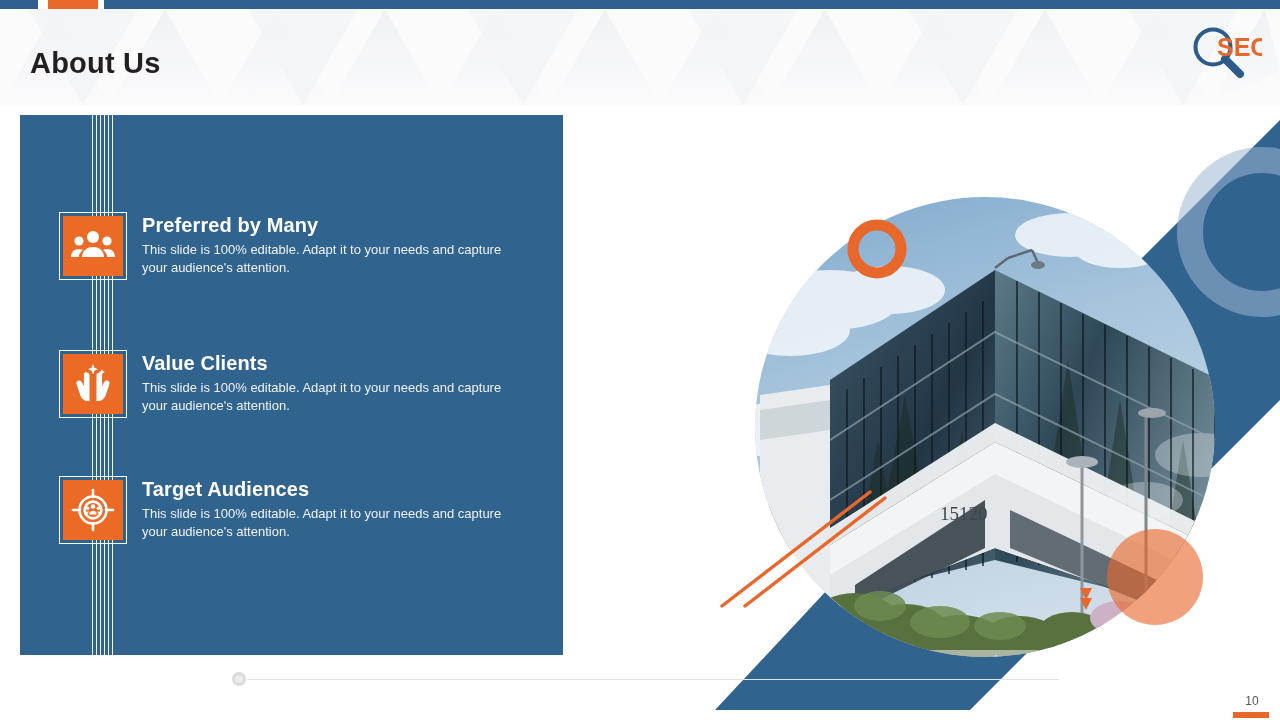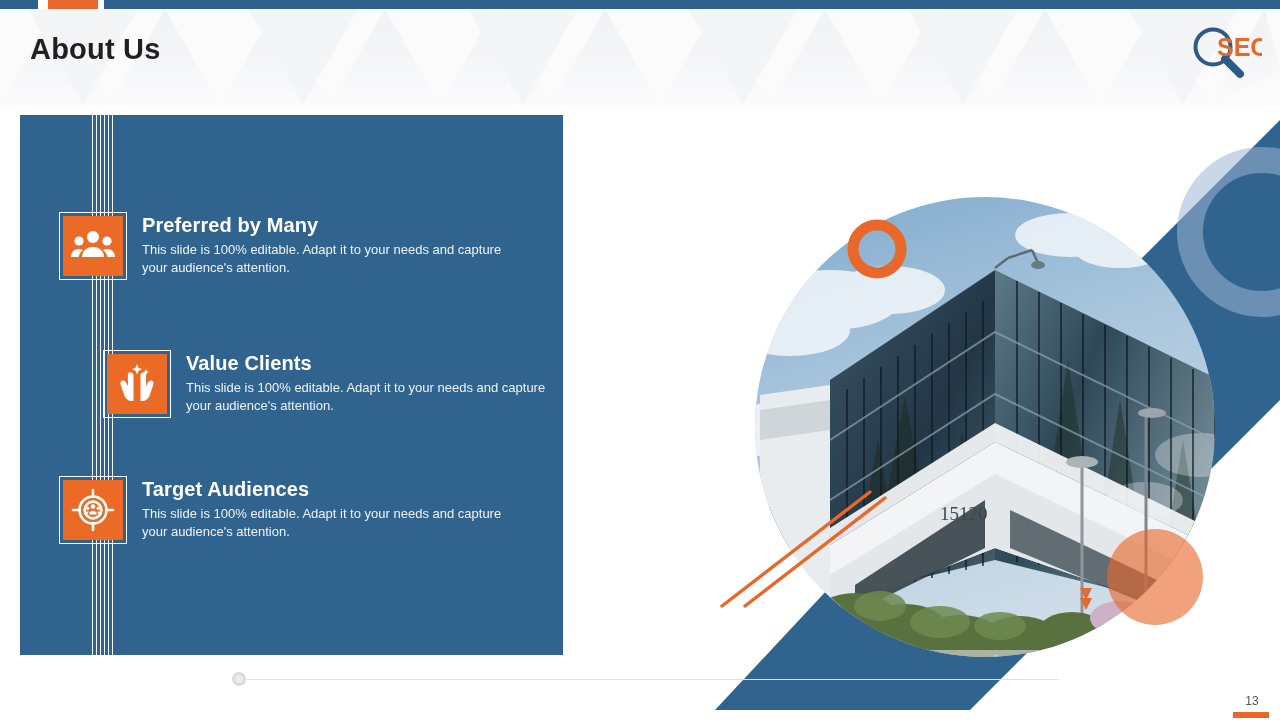--- a/index.html
+++ b/index.html
@@ -19,21 +19,21 @@
   .seg-blue-2  { left:104px; width:1176px; background:#30618e; }
 
   
   .header-band {
     position:absolute; top:9px; left:0; width:1280px; height:96px;
     background:#fbfbfc; overflow:hidden;
   }
   .header-band svg { position:absolute; top:0; left:0; }
 
   .page-title {
-    position:absolute; left:30px; top:33px;
+    position:absolute; left:30px; top:47px;
     font-size:29px; font-weight:700; color:#231f20;
     letter-spacing:.2px;
   }
 
   
   .seo-logo { position:absolute; right:18px; top:21px; width:78px; height:62px; }
 
   
   .blue-panel {
     position:absolute; left:20px; top:115px; width:543px; height:540px;
@@ -42,21 +42,21 @@
   .stripes {
     position:absolute; left:92px; top:105px; width:22px; height:560px;
     background:repeating-linear-gradient(to right,
       #ffffff 0px,#ffffff 1px, transparent 1px, transparent 4px);
     opacity:.95;
   }
 
   
   .feature { position:absolute; left:63px; width:470px; height:70px; }
   .f1 { top:216px; }
-  .f2 { top:354px;margin-left:44px; }
+  .f2 { top:354px; }
   .f3 { top:480px; }
 
   .icon-box {
     position:absolute; left:0; top:0; width:60px; height:60px;
     background:#ea6a26;
     outline:1px solid #ffffff; outline-offset:3px;
   }
   .icon-box svg { position:absolute; left:8px; top:8px; }
 
   .f-text { position:absolute; left:79px; top:-3px; width:390px; }
@@ -396,16 +396,16 @@
       <g stroke="#e8672a" stroke-width="3.4" stroke-linecap="round">
         <line x1="82" y1="606" x2="230" y2="492"></line>
         <line x1="105" y1="606" x2="245" y2="498"></line>
       </g>
     </svg>
   </div>
 
   <div class="bottom-line"></div>
   <div class="bottom-dot"></div>
 
-  <div class="page-num">13</div>
+  <div class="page-num">10</div>
   <div class="page-num-bar"></div>
 
 </div>
 
 </body></html>

